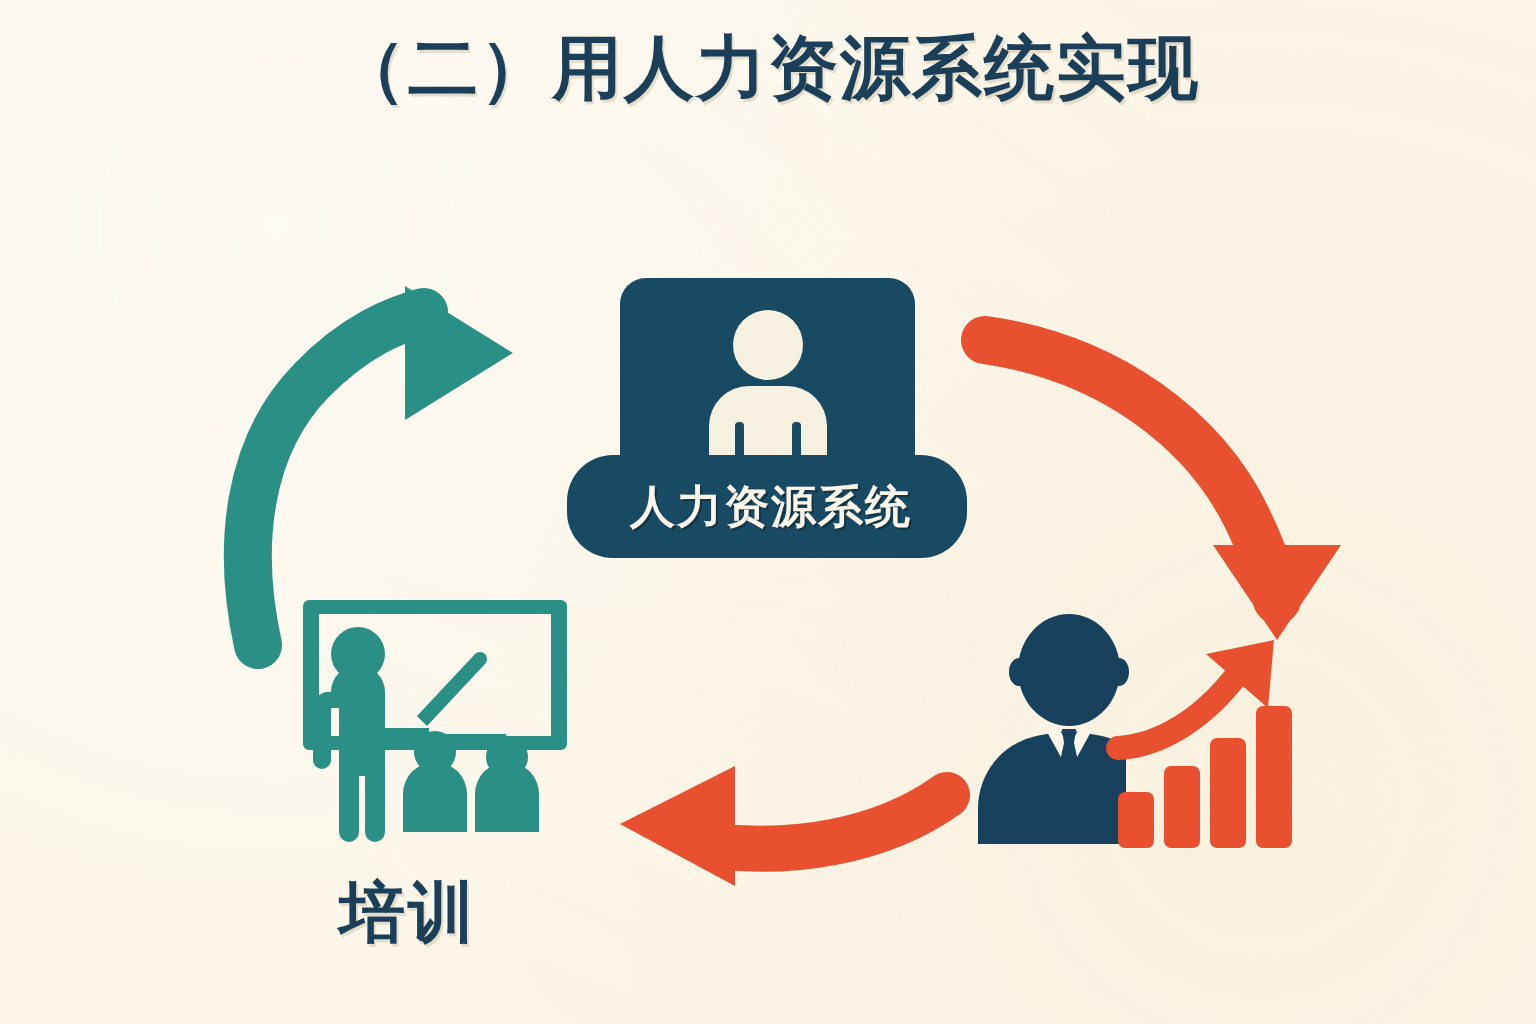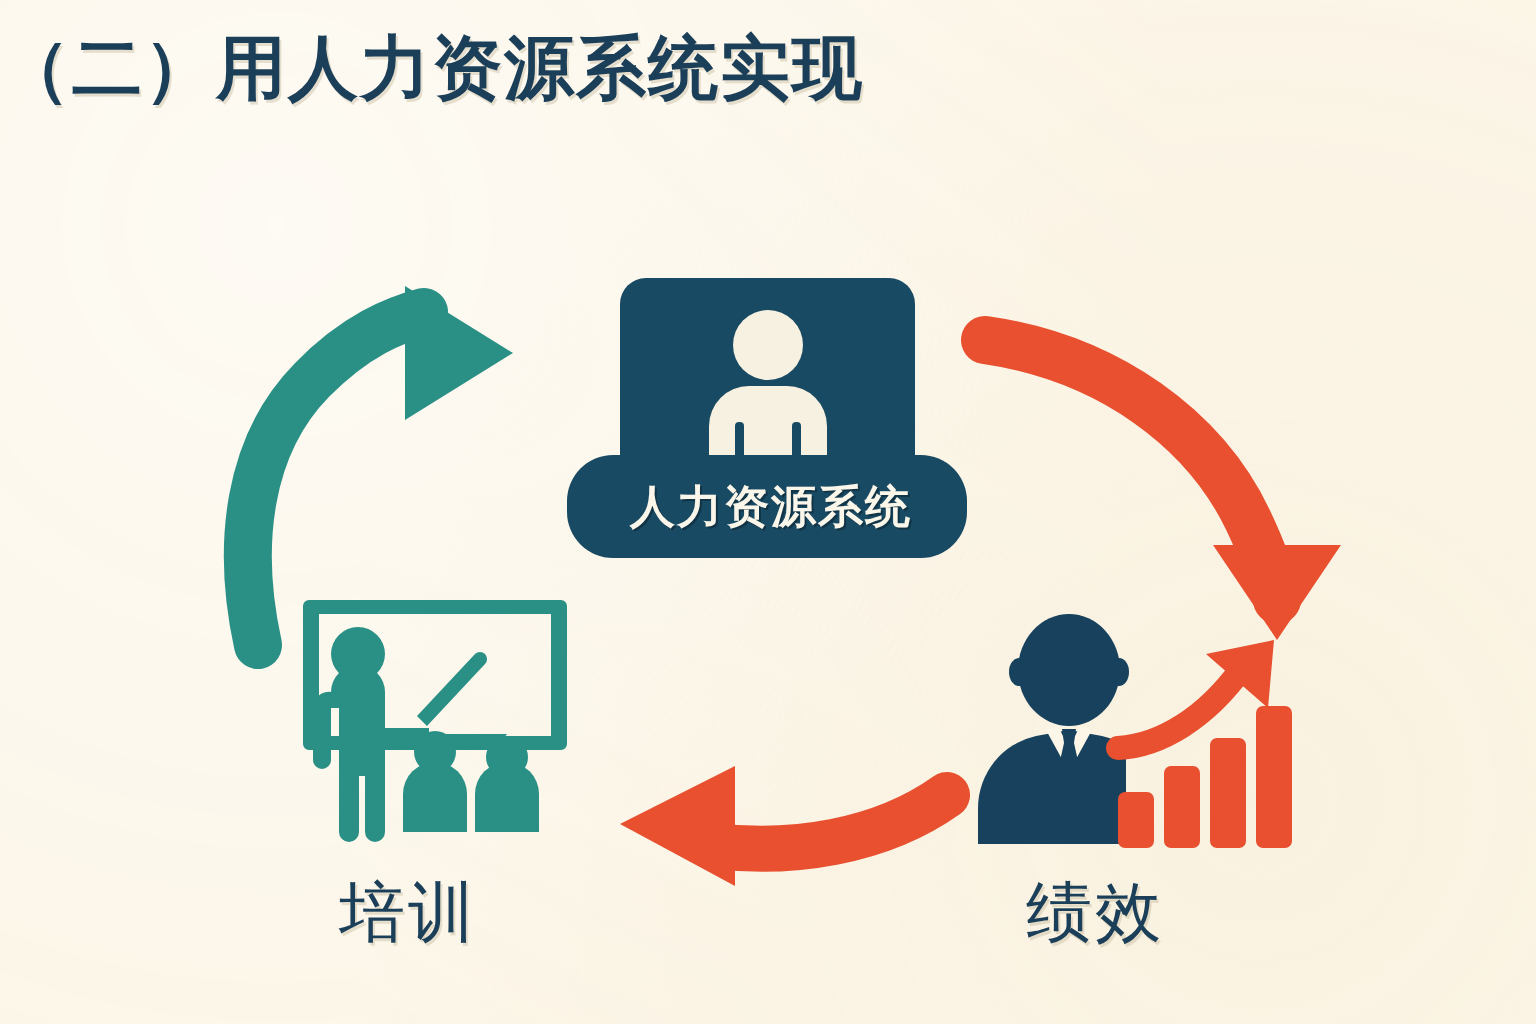--- a/index.html
+++ b/index.html
@@ -26,20 +26,21 @@
       radial-gradient(circle at 82% 78%, rgba(246,236,214,0.5), rgba(255,255,255,0) 62%);
     opacity: .9;
   }
 
   
   .title-block {
     position: absolute;
     top: 26px;
     left: 0;
     width: 1536px;
+    text-align: center;
     z-index: 5;
   }
   .title-line {
     color: #1b3f59;
     font-weight: 700;
     font-size: 70px;
     line-height: 84px;
     letter-spacing: 2px;
     text-shadow: 2px 3px 0 rgba(200,188,162,0.45);
     white-space: nowrap;
@@ -124,21 +125,21 @@
     letter-spacing: 2px;
     text-shadow: 2px 2px 0 rgba(9,30,44,0.5);
     margin-left: 8px;
   }
 
   
   .node-label {
     position: absolute;
     color: #1b3f59;
     font-size: 66px;
-    font-weight: 400;
+    font-weight: 700;
     letter-spacing: 3px;
     text-shadow: 2px 3px 0 rgba(200,188,162,0.45);
     z-index: 5;
     white-space: nowrap;
   }
   .node-label.training    { left: 339px; top: 868px; }
   .node-label.performance { left: 1026px; top: 868px; }
 
   
   .icon-training {
@@ -243,15 +244,14 @@
       <rect x="196" y="170" width="36" height="82" rx="7" fill="#e8502f"></rect>
       <rect x="242" y="142" width="36" height="110" rx="7" fill="#e8502f"></rect>
       <rect x="288" y="110" width="36" height="142" rx="7" fill="#e8502f"></rect>
 
       <path d="M 150,152 C 192,150 238,122 274,72" fill="none" stroke="#e8502f" stroke-width="24" stroke-linecap="round"></path>
       <polygon points="238,58 306,44 300,112" fill="#e8502f"></polygon>
     </svg>
   </div>
 
   <div class="node-label training">培训</div>
-  <div class="node-label performance">绩效</div>
 
 </div>
 
 </body></html>

